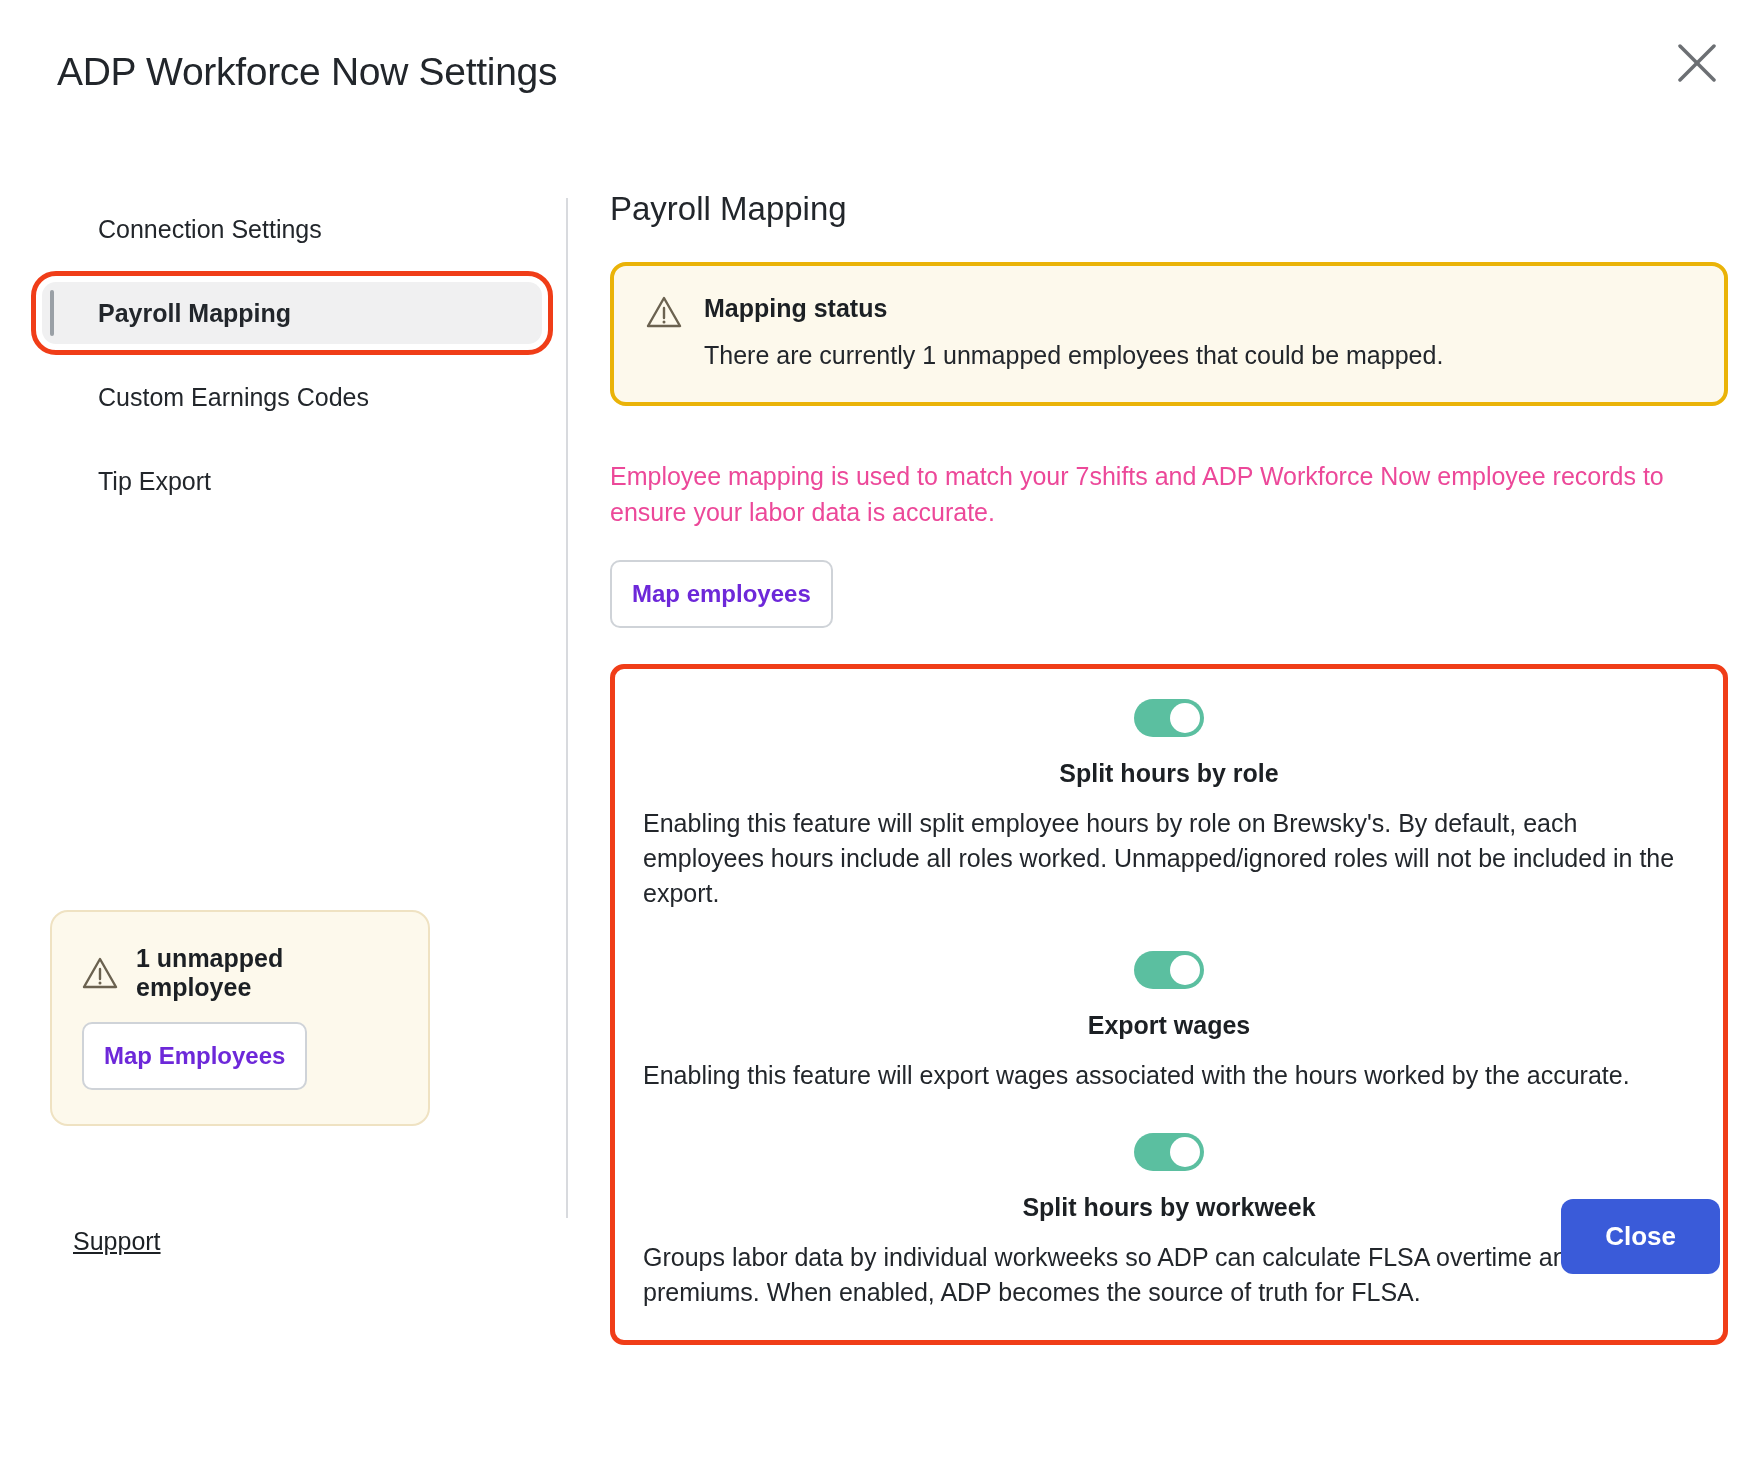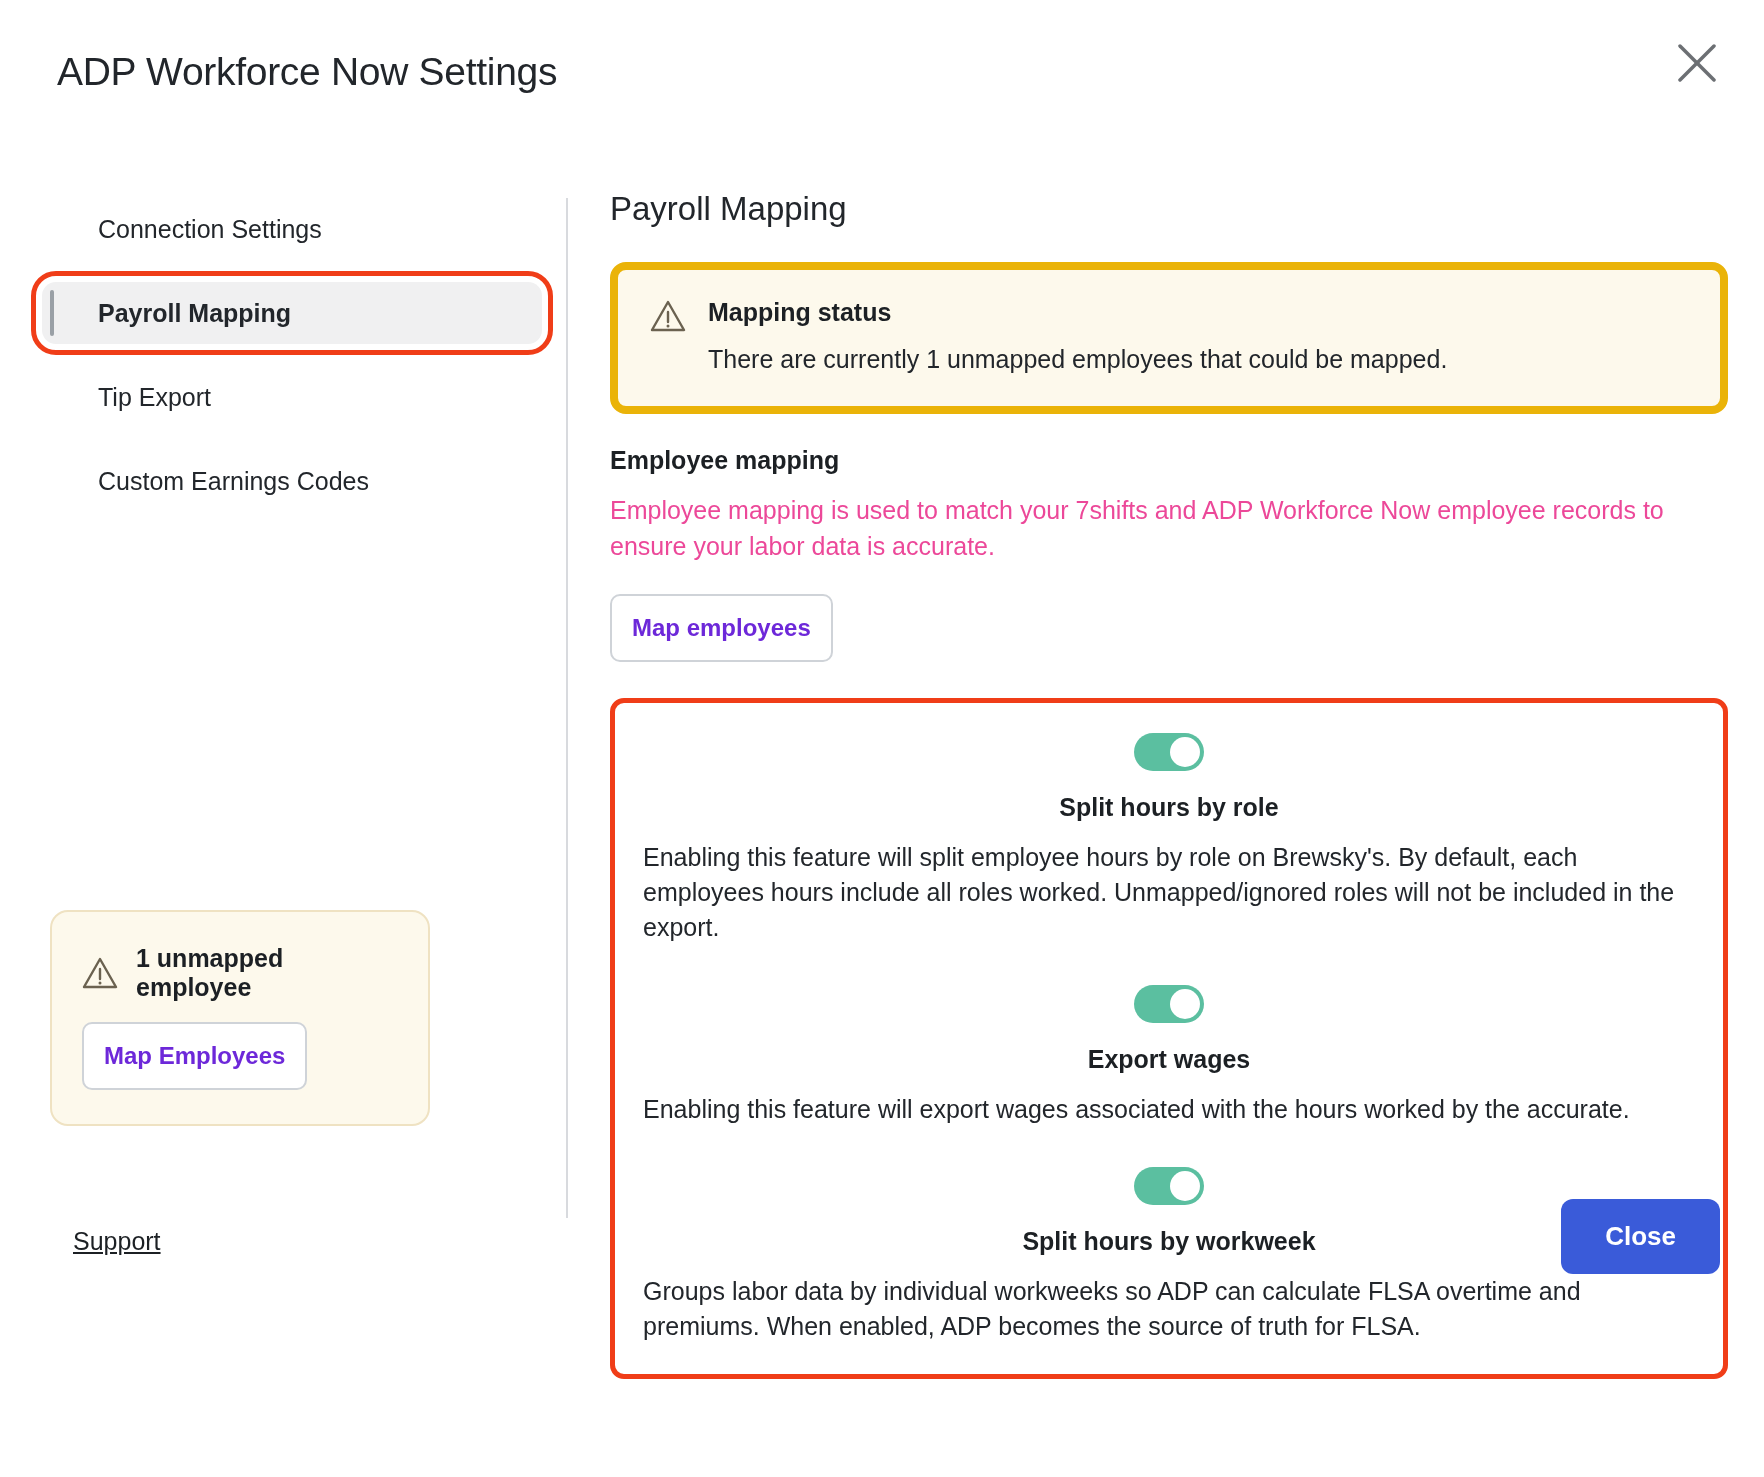--- a/index.html
+++ b/index.html
@@ -156,26 +156,26 @@
     width: 1118px;
   }
   .panel-title {
     font-size: 33px;
     color: #22262b;
     margin-bottom: 34px;
   }
   .status-box {
     box-sizing: border-box;
     background: #fdf9ec;
-    border: 8px solid #eab308;
+    border: 4px solid #eab308;
     border-radius: 16px;
     padding: 28px 32px 32px 32px;
     display: flex;
     gap: 22px;
-    margin-bottom: 32px;
+    margin-bottom: 53px;
   }
   .status-title {
     font-size: 25px;
     font-weight: 700;
     margin-bottom: 18px;
   }
   .status-text {
     font-size: 25px;
     color: #22262b;
   }
@@ -293,24 +293,24 @@
     <div class="divider"></div>
 
     <div class="sidebar">
       <div class="nav-item">
         <span>Connection Settings</span>
       </div>
       <div class="nav-item selected highlight-ring">
         <span>Payroll Mapping</span>
       </div>
       <div class="nav-item">
+        <span>Custom Earnings Codes</span>
+      </div>
+      <div class="nav-item">
         <span>Tip Export</span>
-      </div>
-      <div class="nav-item">
-        <span>Custom Earnings Codes</span>
       </div>
     </div>
 
     <div class="warn-card">
       <div class="warn-card-head">
         <span class="tri">
           <svg width="36" height="36" viewBox="0 0 36 36" aria-hidden="true">
             <path d="M18 4 L34 32 L2 32 Z" fill="none" stroke="#6b6250" stroke-width="2.4" stroke-linejoin="round"></path>
             <line x1="18" y1="14" x2="18" y2="24" stroke="#6b6250" stroke-width="2.4" stroke-linecap="round"></line>
             <circle cx="18" cy="28" r="1.5" fill="#6b6250"></circle>
@@ -331,21 +331,20 @@
             <line x1="18" y1="14" x2="18" y2="24" stroke="#6b6250" stroke-width="2.4" stroke-linecap="round"></line>
             <circle cx="18" cy="28" r="1.5" fill="#6b6250"></circle>
           </svg>
         </span>
         <div>
           <div class="status-title">Mapping status</div>
           <div class="status-text">There are currently 1 unmapped employees that could be mapped.</div>
         </div>
       </div>
 
-      <div class="section-label">Employee mapping</div>
       <div class="section-text">Employee mapping is used to match your 7shifts and ADP Workforce Now employee records to ensure your labor data is accurate.</div>
       <div class="btn-outline">Map employees</div>
 
       <div class="toggle-group">
 
         <div class="toggle-block">
           <div class="toggle-row">
             <div class="toggle">
               <span class="knob"></span>
             </div>

